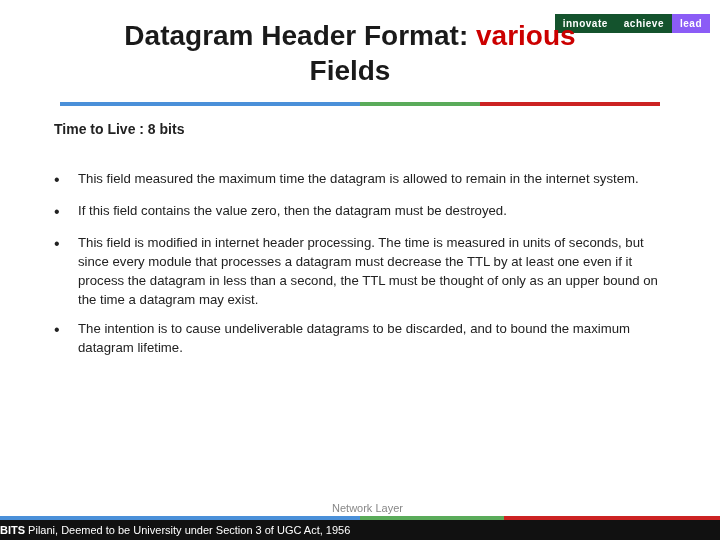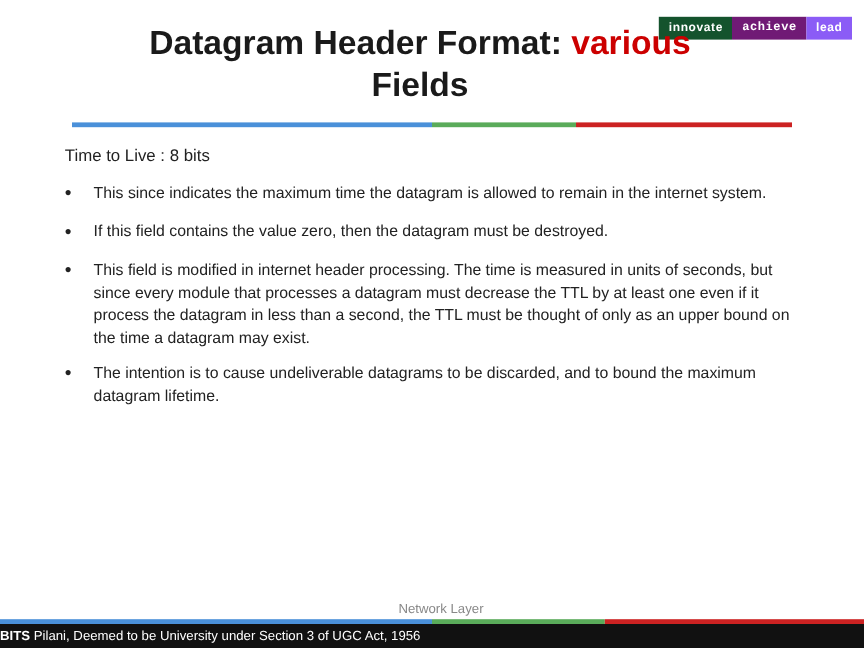--- a/index.html
+++ b/index.html
@@ -50,44 +50,44 @@
 
     .logo-box {
       padding: 4px 8px;
       font-size: 10px;
       font-weight: bold;
       color: white;
       letter-spacing: 0.5px;
     }
 
     .logo-innovate { background: #14532d; margin-left: 24px; }
-    .logo-achieve  { background: #701a75; font-family: Liberation Mono, monospace; }
+    .logo-achieve  { background: #14532d; }
     .logo-lead     { background: #8b5cf6; }
 
     
     .title-lines {
       display: flex;
       height: 5px;
       margin: 6px 60px 0 60px;
     }
 
     .line-blue  { flex: 1; background: #4a90d9; height: 4px; }
     .line-green { flex: 0.4; background: #5aab5a; height: 4px; }
     .line-red   { flex: 0.6; background: #cc2222; height: 4px; }
 
     
     .content {
       padding: 14px 54px 10px 54px;
     }
 
     .section-title {
       font-size: 14px;
-      font-weight: normal;
+      font-weight: bold;
       color: #222;
-      margin-bottom: 14px;
+      margin-bottom: 32px;
     }
 
     .bullet-list {
       list-style: none;
       padding: 0;
     }
 
     .bullet-list li {
       display: flex;
       align-items: flex-start;
@@ -166,21 +166,21 @@
     <div class="line-green"></div>
     <div class="line-red"></div>
   </div>
 
   <div class="content">
     <div class="section-title">Time to Live : 8 bits</div>
 
     <ul class="bullet-list">
       <li>
         <span class="bullet">•</span>
-        <span>This since indicates the maximum time the datagram is allowed to remain in the internet system.</span>
+        <span>This field measured the maximum time the datagram is allowed to remain in the internet system.</span>
       </li>
       <li>
         <span class="bullet">•</span>
         <span>If this field contains the value zero, then the datagram must be destroyed.</span>
       </li>
       <li>
         <span class="bullet">•</span>
         <span>This field is modified in internet header processing. The time is measured in units of seconds, but since every module that processes a datagram must decrease the TTL by at least one even if it process the datagram in less than a second, the TTL must be thought of only as an upper bound on the time a datagram may exist.</span>
       </li>
       <li>

